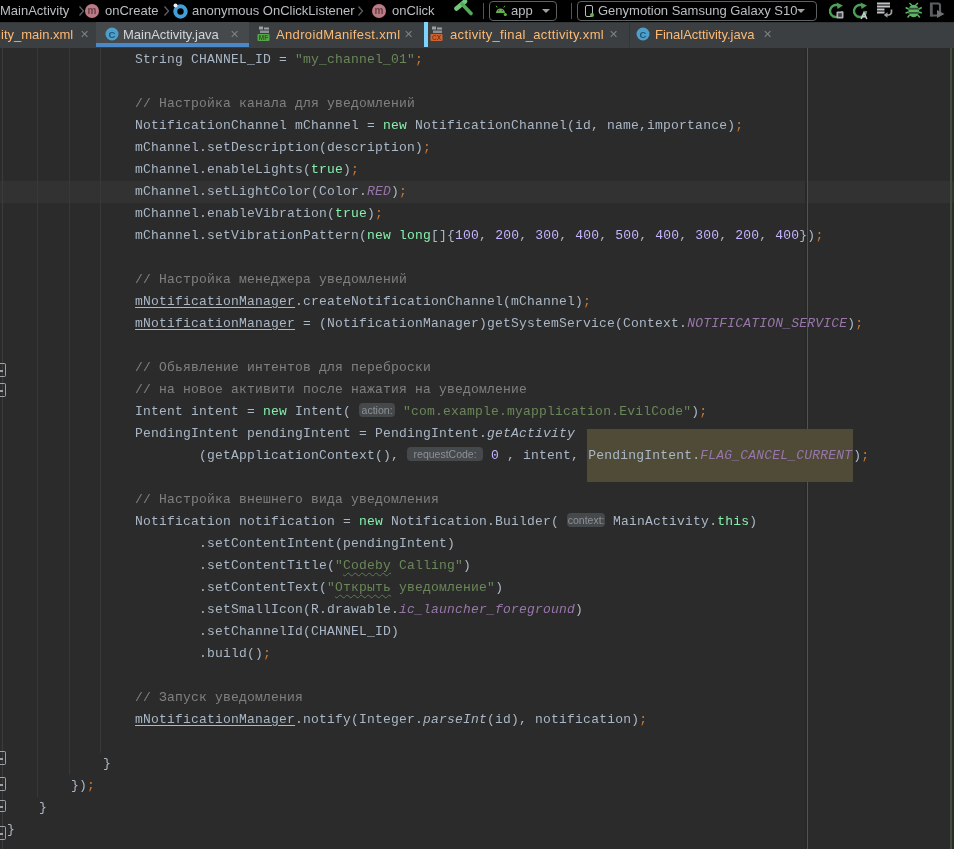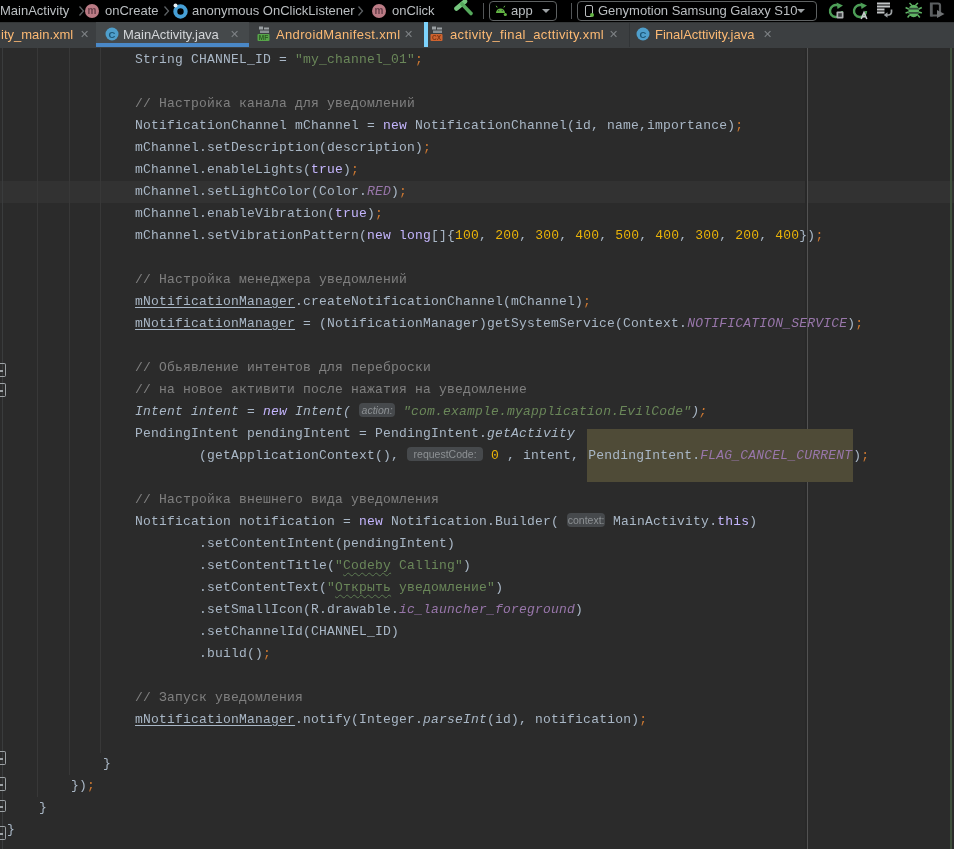--- a/index.html
+++ b/index.html
@@ -12,23 +12,23 @@
 .micon{position:absolute;top:4px;width:14px;height:14px;border-radius:50%;background:#bb7b85;color:#69404b;font-size:10px;line-height:14px;text-align:center;font-weight:bold;}
 .vline{position:absolute;top:3px;width:1px;height:16px;background:#515456;}
 .combo{position:absolute;top:1px;height:18px;border:1px solid #5e6162;border-radius:4px;}
 
 .tab{position:absolute;top:0;height:25px;}
 .tabtext{position:absolute;top:0;height:25px;line-height:25px;font-size:13px;color:#fdba74;white-space:nowrap;}
 .tabx{position:absolute;top:0;height:25px;line-height:24px;font-size:11px;color:#7e8285;}
 
 #editor{left:0;top:48px;width:954px;height:801px;background:#2b2b2b;}
 .cl{position:absolute;left:7px;height:22px;line-height:22px;font-family:"Liberation Mono",monospace;font-size:13px;letter-spacing:0.2px;color:#a9b7c6;white-space:pre;}
-.k{color:#c4b5fd;}
+.k{color:#86efac;}
 .s{color:#6a8759;}
-.n{color:#eab308;}
+.n{color:#c4b5fd;}
 .c{color:#808080;}
 .p{color:#9876aa;font-style:italic;}
 .sm{font-style:italic;}
 .u{text-decoration:underline;text-underline-offset:2px;}
 .semi{color:#cc7832;}
 .chip{display:inline-block;background:#46494c;border-radius:4px;color:#8d9194;font-family:"Liberation Sans",sans-serif;font-size:10.5px;letter-spacing:0;line-height:14px;text-align:center;vertical-align:1px;}
 .hl{background:#4f4b37;padding:19px 1px;}
 .sq{text-decoration:underline wavy #5d7a52;text-decoration-thickness:1px;text-underline-offset:3px;}
 .guide{position:absolute;width:1px;background:#383838;}
 .gut{position:absolute;left:-2px;width:7px;border:1px solid #9ca1a4;border-left:none;border-radius:0 2px 2px 0;background:transparent;}
@@ -179,21 +179,21 @@
   <div class="cl" style="top:89px;">                mChannel.setDescription(description)<span class="semi">;</span></div>
   <div class="cl" style="top:111px;">                mChannel.enableLights(<span class="k">true</span>)<span class="semi">;</span></div>
   <div class="cl" style="top:133px;">                mChannel.setLightColor(Color.<span class="p">RED</span>)<span class="semi">;</span></div>
   <div class="cl" style="top:155px;">                mChannel.enableVibration(<span class="k">true</span>)<span class="semi">;</span></div>
   <div class="cl" style="top:177px;">                mChannel.setVibrationPattern(<span class="k">new long</span>[]{<span class="n">100</span>, <span class="n">200</span>, <span class="n">300</span>, <span class="n">400</span>, <span class="n">500</span>, <span class="n">400</span>, <span class="n">300</span>, <span class="n">200</span>, <span class="n">400</span>})<span class="semi">;</span></div>
   <div class="cl" style="top:221px;"><span class="c">                // Настройка менеджера уведомлений</span></div>
   <div class="cl" style="top:243px;">                <span class="u">mNotificationManager</span>.createNotificationChannel(mChannel)<span class="semi">;</span></div>
   <div class="cl" style="top:265px;">                <span class="u">mNotificationManager</span> = (NotificationManager)getSystemService(Context.<span class="p">NOTIFICATION_SERVICE</span>)<span class="semi">;</span></div>
   <div class="cl" style="top:309px;"><span class="c">                // Обьявление интентов для переброски</span></div>
   <div class="cl" style="top:331px;"><span class="c">                // на новое активити после нажатия на уведомление</span></div>
-  <div class="cl" style="top:353px;font-style:italic;">                Intent intent = <span class="k">new</span> Intent( <span class="chip" style="width:36px;">action:</span> <span class="s">"com.example.myapplication.EvilCode"</span>)<span class="semi">;</span></div>
+  <div class="cl" style="top:353px;">                Intent intent = <span class="k">new</span> Intent( <span class="chip" style="width:36px;">action:</span> <span class="s">"com.example.myapplication.EvilCode"</span>)<span class="semi">;</span></div>
   <div class="cl" style="top:375px;">                PendingIntent pendingIntent = PendingIntent.<span class="sm">getActivity</span></div>
   <div class="cl" style="top:397px;">                        (getApplicationContext(), <span class="chip" style="width:76px;">requestCode:</span> <span class="n">0</span> , intent, <span class="hl">PendingIntent.<span class="p">FLAG_CANCEL_CURRENT</span></span>)<span class="semi">;</span></div>
   <div class="cl" style="top:441px;"><span class="c">                // Настройка внешнего вида уведомления</span></div>
   <div class="cl" style="top:463px;">                Notification notification = <span class="k">new</span> Notification.Builder( <span class="chip" style="width:38px;">context:</span> MainActivity.<span class="k">this</span>)</div>
   <div class="cl" style="top:485px;">                        .setContentIntent(pendingIntent)</div>
   <div class="cl" style="top:507px;">                        .setContentTitle(<span class="s">"<span class="sq">Codeby</span> Calling"</span>)</div>
   <div class="cl" style="top:529px;">                        .setContentText(<span class="s">"<span class="sq">Открыть</span> уведомление"</span>)</div>
   <div class="cl" style="top:551px;">                        .setSmallIcon(R.drawable.<span class="p">ic_launcher_foreground</span>)</div>
   <div class="cl" style="top:573px;">                        .setChannelId(CHANNEL_ID)</div>
   <div class="cl" style="top:595px;">                        .build()<span class="semi">;</span></div>

